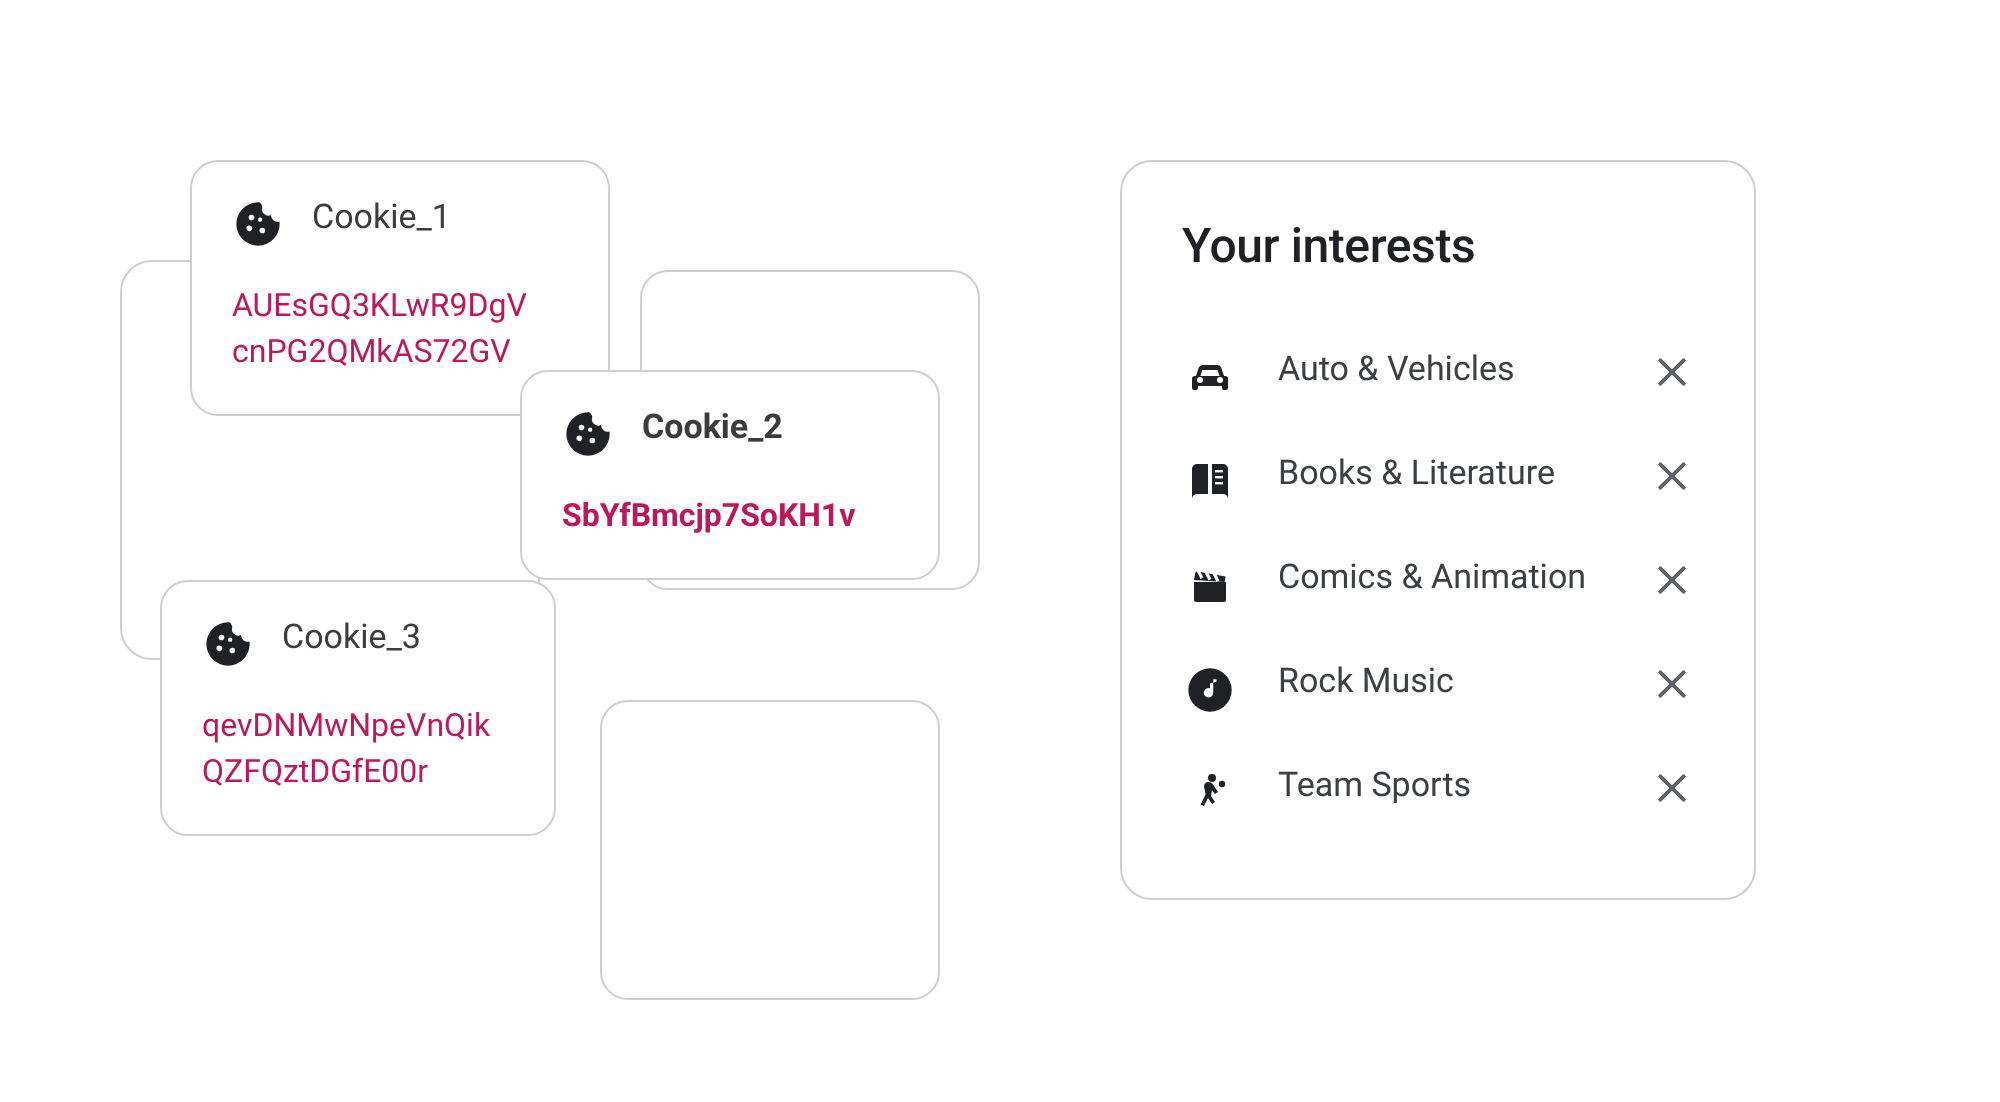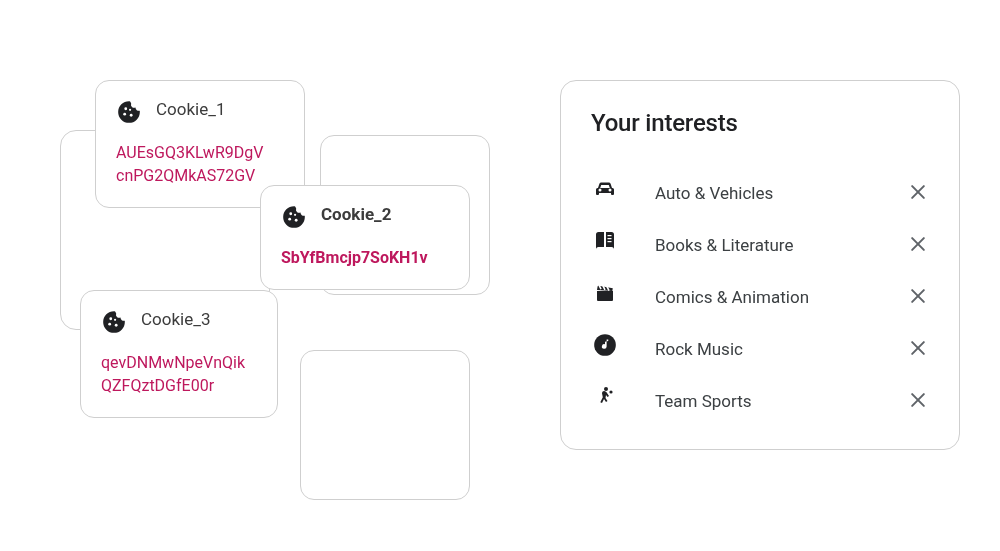--- a/index.html
+++ b/index.html
@@ -56,36 +56,36 @@
 
   .cookie1 { left: 95px;  top: 80px;  width: 210px; }
   .cookie2 { left: 260px; top: 185px; width: 210px; font-weight: bold; }
   .cookie3 { left: 80px;  top: 290px; width: 198px; }
 
   
   .interests {
     position: absolute;
     left: 560px;
     top: 80px;
-    width: 400px;
+    width: 318px;
     border: 1.5px solid #cfcfcf;
     border-radius: 16px;
     padding: 28px 30px 26px 30px;
   }
   .interests h2 {
     margin: 0 0 26px 0;
     font-size: 24px;
     font-weight: 500;
     color: #202124;
     letter-spacing: -0.2px;
   }
   .irow {
     display: flex;
-    align-items: flex-end;
-    gap: 36px;
+    align-items: flex-start;
+    gap: 20px;
     padding: 12px 0;
   }
   .irow .iicon {
     width: 28px;
     height: 28px;
     flex: 0 0 28px;
     display: flex;
     align-items: center;
     justify-content: center;
   }

